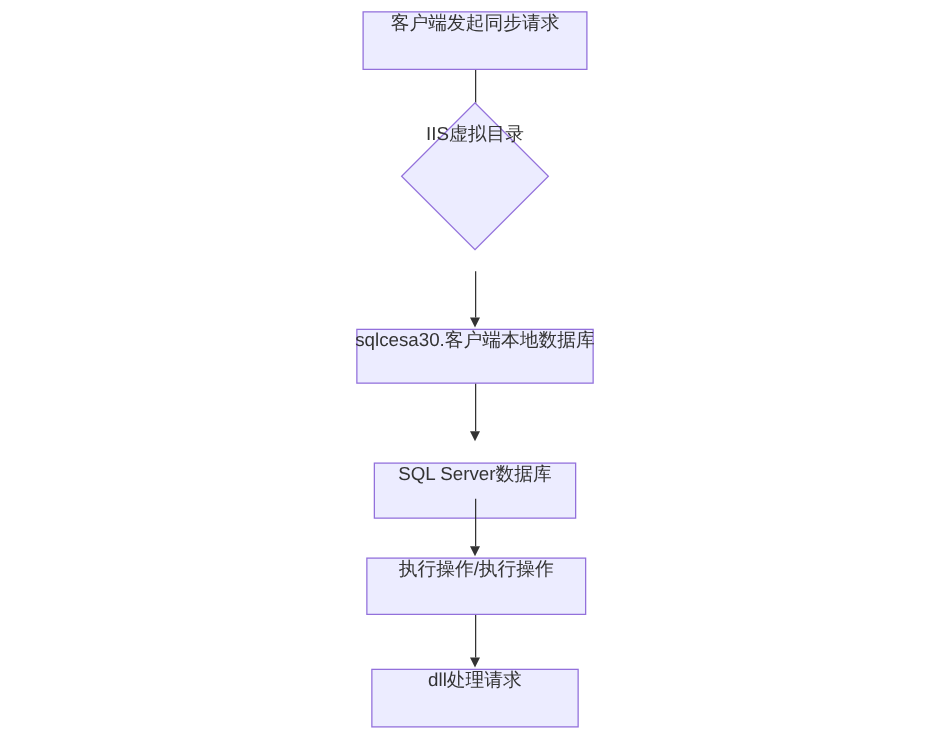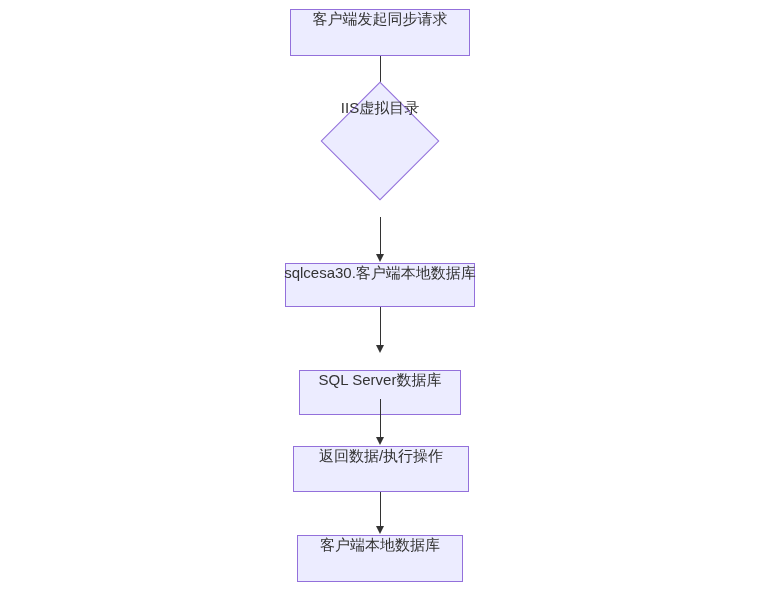--- a/index.html
+++ b/index.html
@@ -105,25 +105,25 @@
   <div class="node rect" style="left:299px; top:354px; width:162px; height:45px;margin-top:16px;">
     <span class="node-label">SQL Server数据库</span>
   </div>
 
   <div class="edge" style="left:375.5px; top:399px; height:46px;">
     <div class="edge-line"></div>
     <div class="edge-head"></div>
   </div>
 
   <div class="node rect" style="left:293px; top:446px; width:176px; height:46px;">
-    <span class="node-label">返回数据/执行操作</span>
+    <span class="node-label">执行操作/执行操作</span>
   </div>
 
   <div class="edge" style="left:375.5px; top:492px; height:42px;">
     <div class="edge-line"></div>
     <div class="edge-head"></div>
   </div>
 
   <div class="node rect" style="left:297px; top:535px; width:166px; height:47px;">
-    <span class="node-label">客户端本地数据库</span>
+    <span class="node-label">dll处理请求</span>
   </div>
 
 </div>
 
 </body></html>

